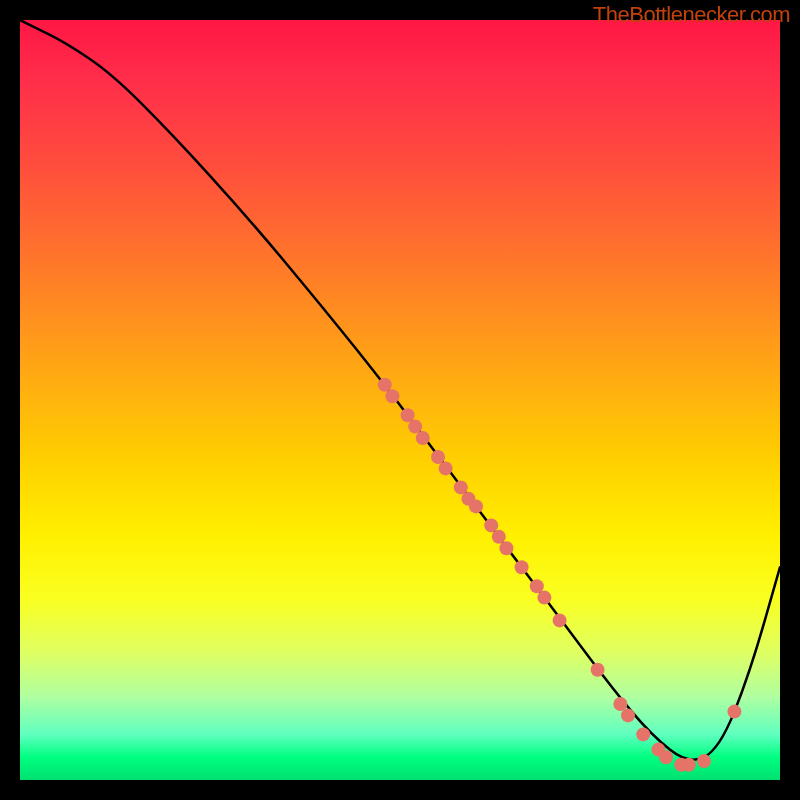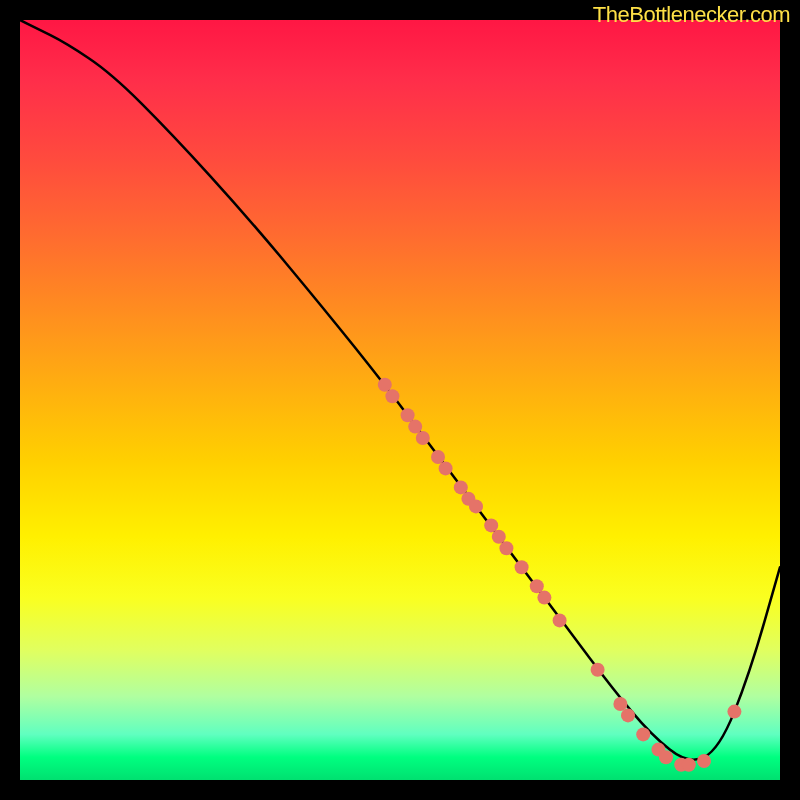--- a/index.html
+++ b/index.html
@@ -52,21 +52,21 @@
     top: 0;
     width: 100%;
     height: 100%;
   }
   .attribution {
     position: absolute;
     top: 2px;
     right: 10px;
     font-size: 22px;
     font-weight: 500;
-    color: #fde047;
+    color: #c2410c;
     letter-spacing: -0.5px;
   }
 </style>
 </head>
 <body>
 
 <div class="chart-container">
   <div class="plot-area">
     <div class="gradient-bg"></div>
     <svg class="overlay" viewBox="0 0 760 760" preserveAspectRatio="none">

